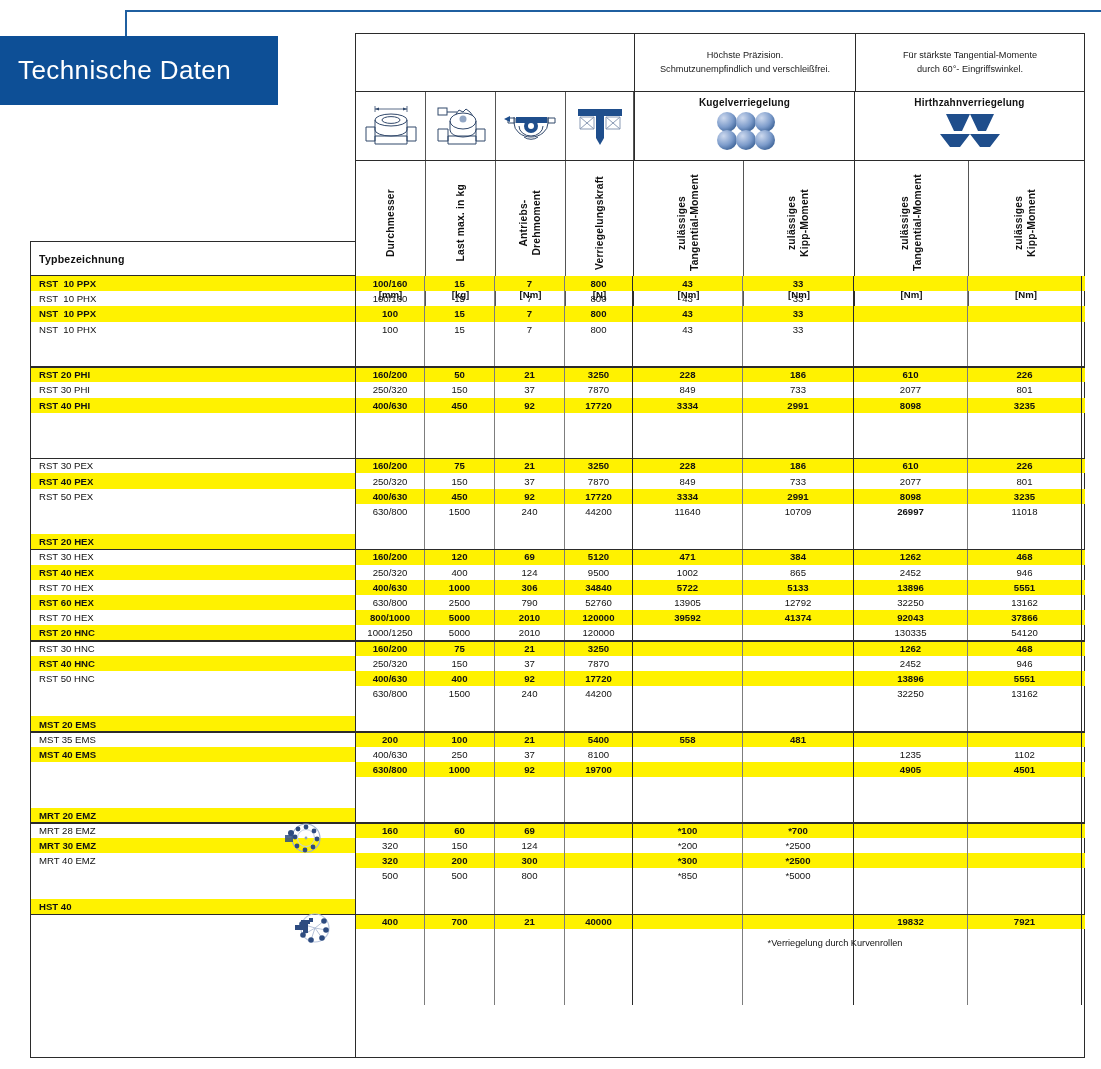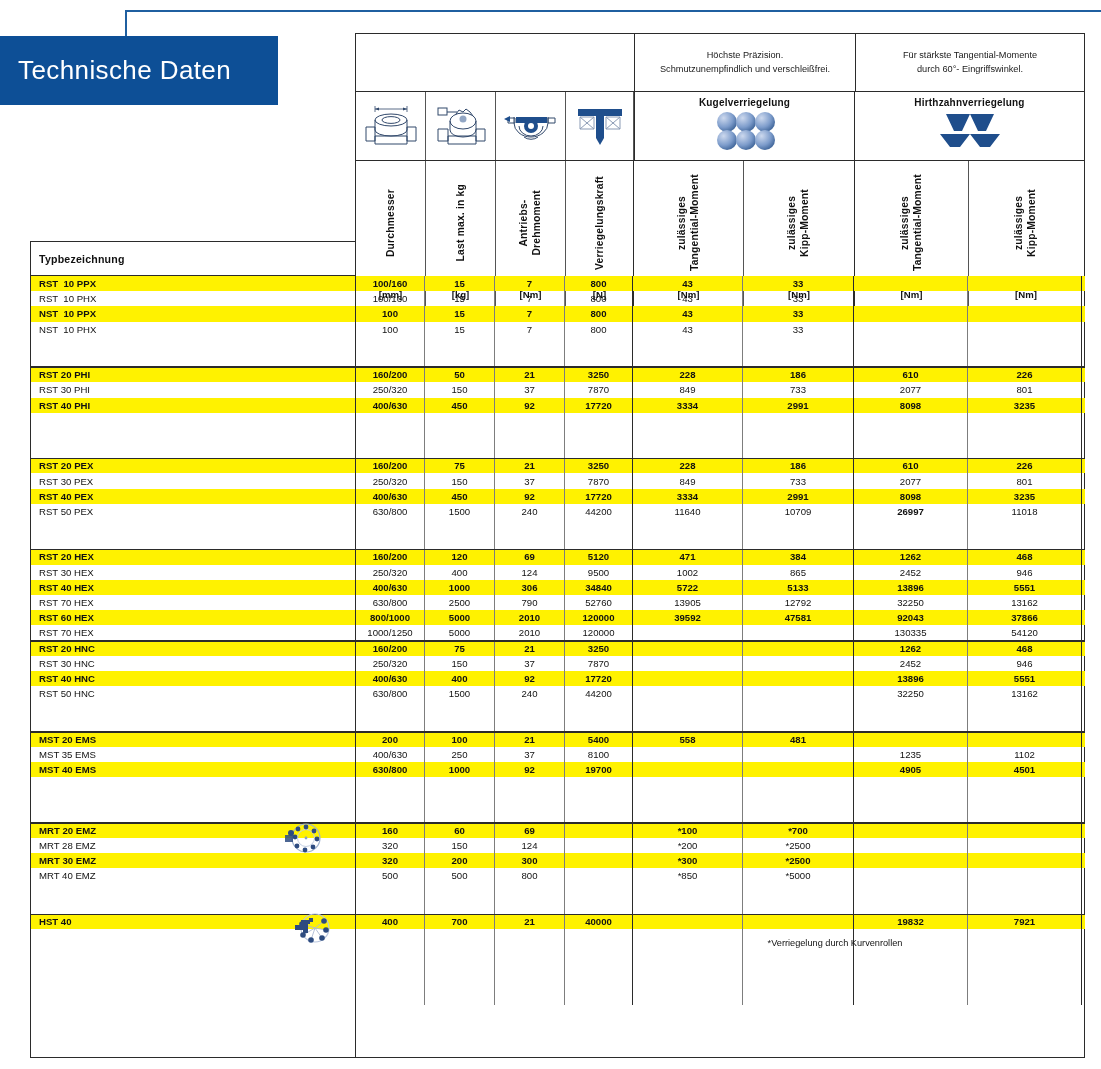--- a/index.html
+++ b/index.html
@@ -440,23 +440,20 @@
       <div class="row">
         <div class="name-cell"></div>
       </div>
       <div class="row">
         <div class="name-cell"></div>
       </div>
       <div class="row">
         <div class="name-cell"></div>
       </div>
       <div class="sep-left" style="left: 0px; width: 325px; top: 181.6px;"></div>
-      <div class="row hl">
-        <div class="name-cell">RST 20 PEX</div>
-      </div>
       <div class="row">
         <div class="name-cell">RST 30 PEX</div>
       </div>
       <div class="row hl">
         <div class="name-cell">RST 40 PEX</div>
       </div>
       <div class="row">
         <div class="name-cell">RST 50 PEX</div>
       </div>
       <div class="row">
@@ -785,21 +782,21 @@
         <div class="vcell thick" style="width: 111px;">12792</div>
         <div class="vcell" style="width: 114px;">32250</div>
         <div class="vcell last" style="width: 114px;">13162</div>
       </div>
       <div class="row hl">
         <div class="vcell first" style="width: 70px;">800/1000</div>
         <div class="vcell" style="width: 70px;">5000</div>
         <div class="vcell" style="width: 70px;">2010</div>
         <div class="vcell thick" style="width: 68px;">120000</div>
         <div class="vcell" style="width: 110px;">39592</div>
-        <div class="vcell thick" style="width: 111px;">47581</div>
+        <div class="vcell thick" style="width: 111px;">41374</div>
         <div class="vcell" style="width: 114px;">92043</div>
         <div class="vcell last" style="width: 114px;">37866</div>
       </div>
       <div class="row">
         <div class="vcell first" style="width: 70px;">1000/1250</div>
         <div class="vcell" style="width: 70px;">5000</div>
         <div class="vcell" style="width: 70px;">2010</div>
         <div class="vcell thick" style="width: 68px;">120000</div>
         <div class="vcell" style="width: 110px;"></div>
         <div class="vcell thick" style="width: 111px;"></div>

